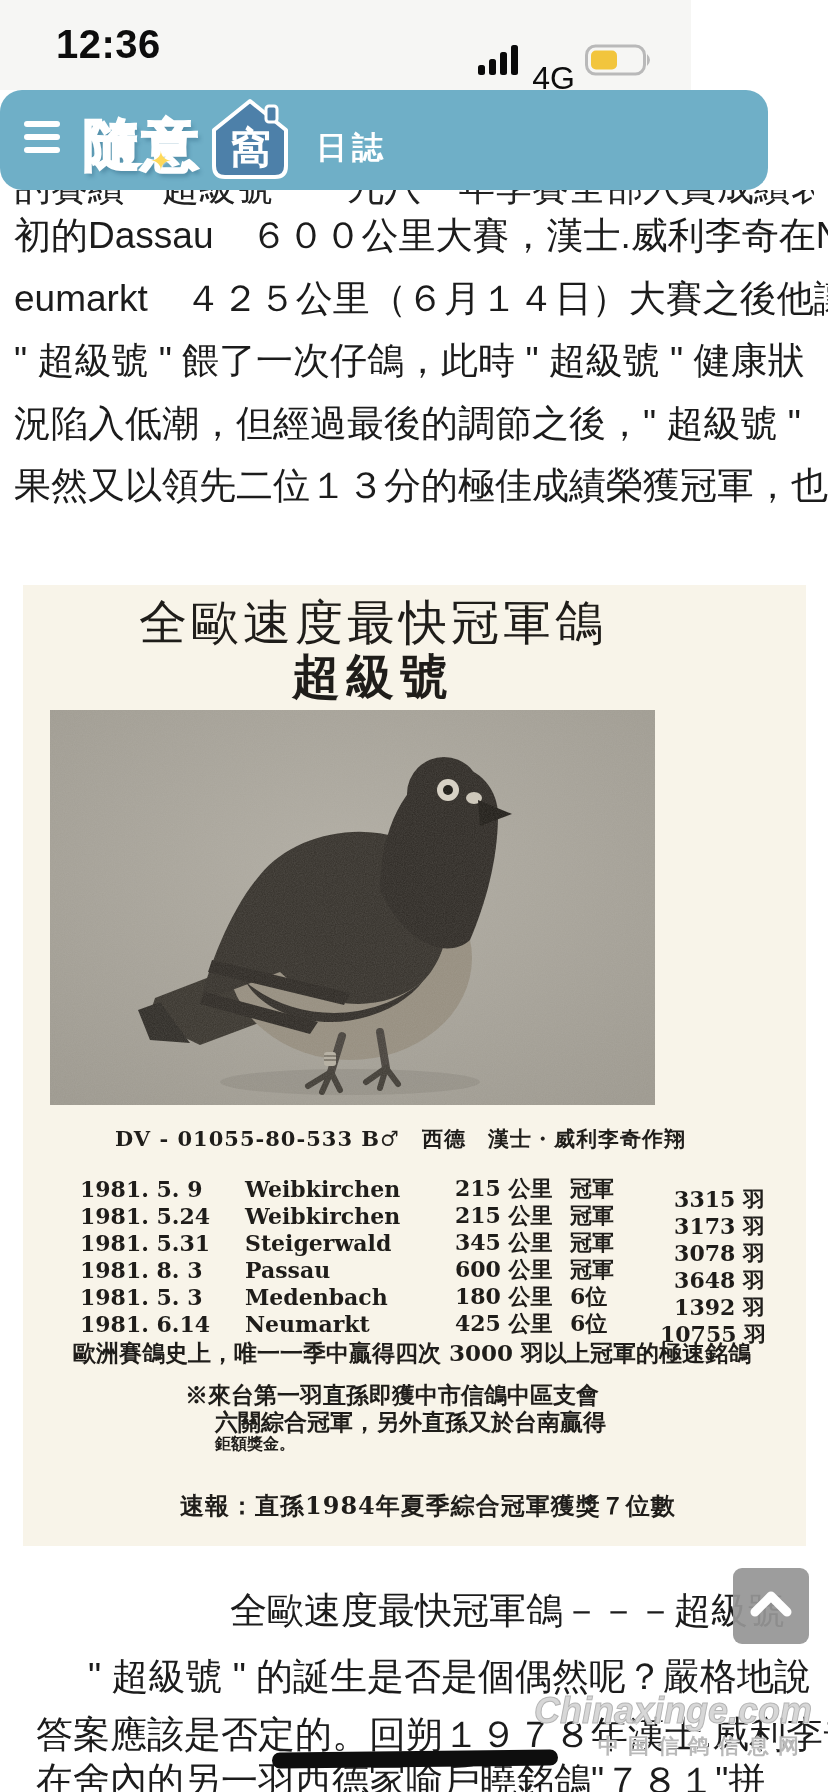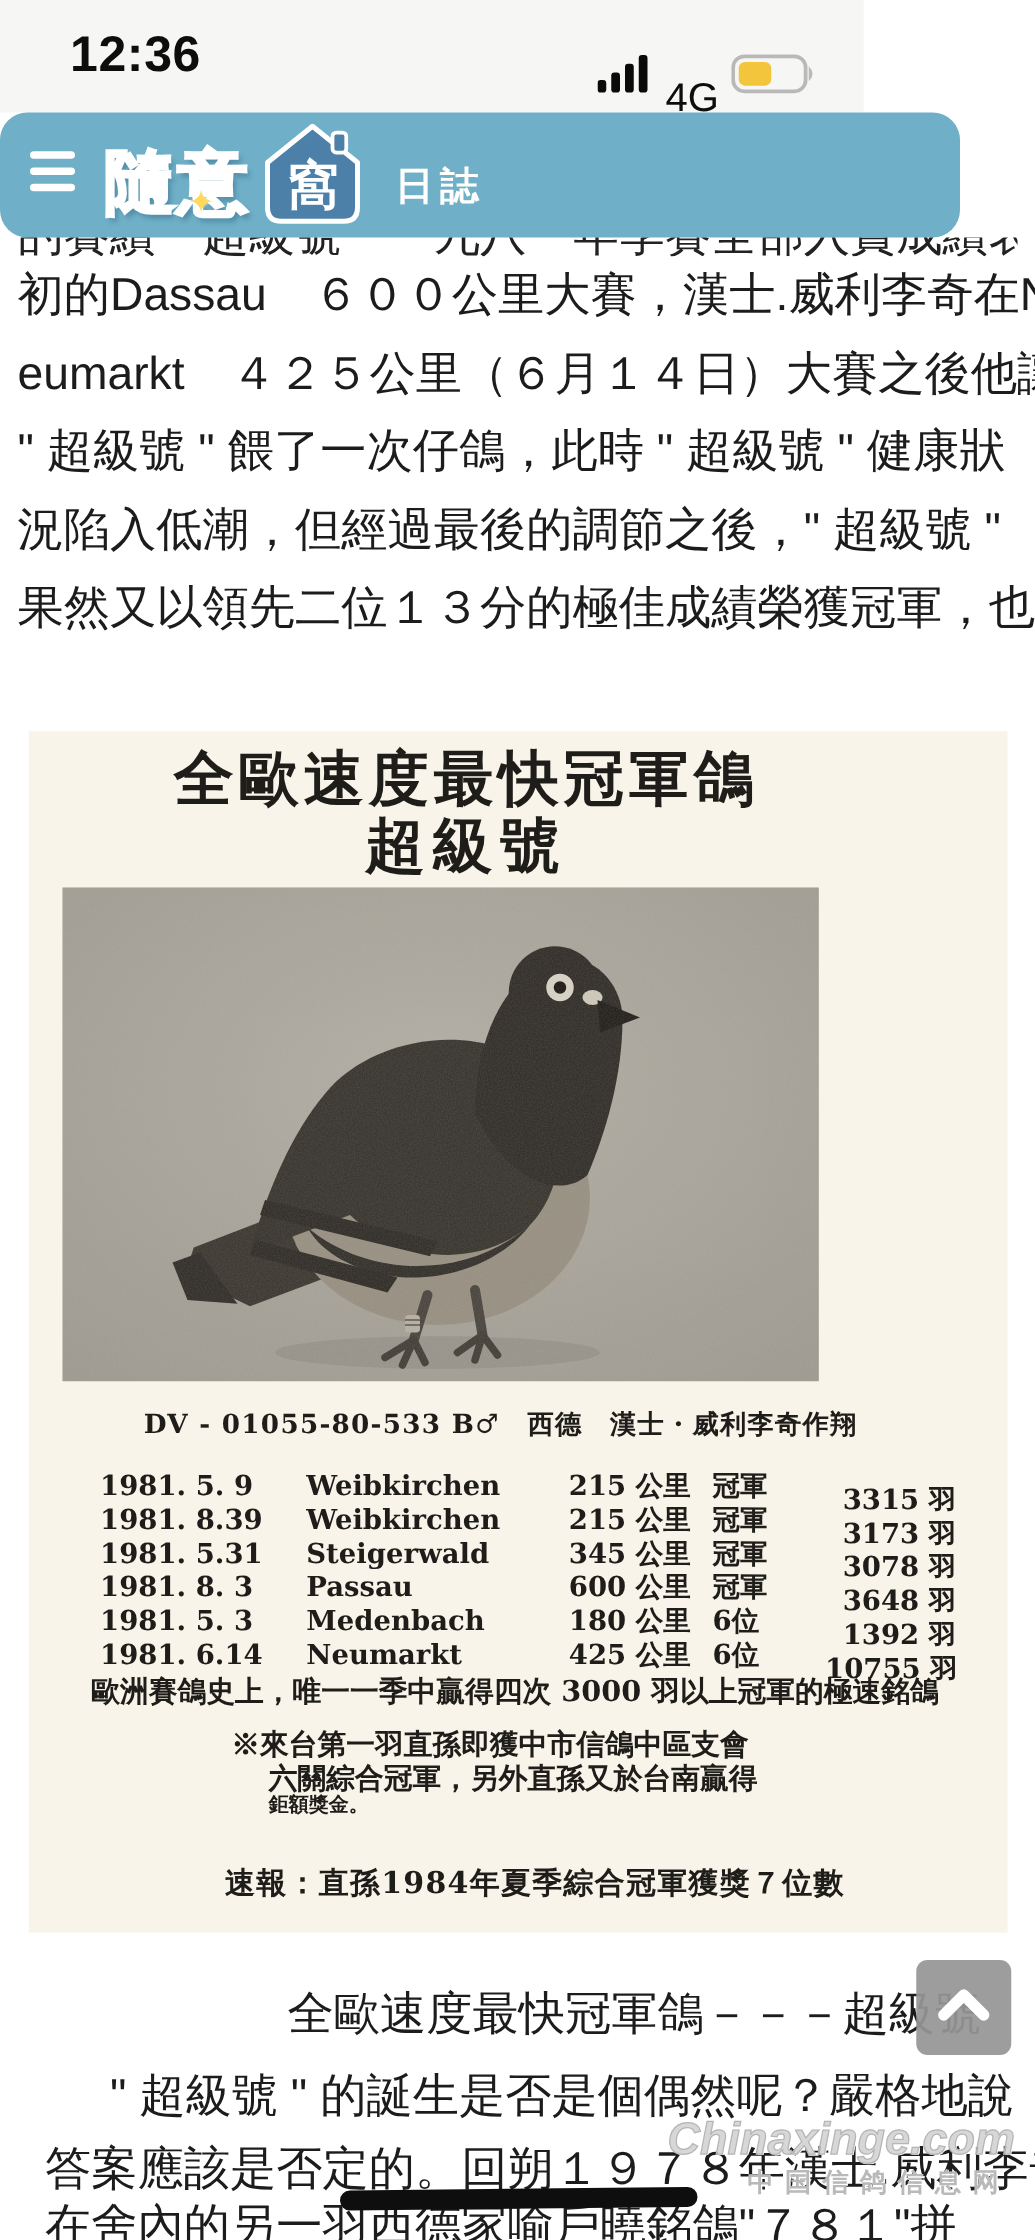--- a/index.html
+++ b/index.html
@@ -26,21 +26,21 @@
   .para1{position:absolute;left:14px;top:205px;width:806px;}
   .para1 div{font-size:37px;line-height:62.5px;white-space:nowrap;color:#1c1c1c;}
   .caption-line{position:absolute;left:230px;top:1586px;font-size:37px;white-space:nowrap;color:#1c1c1c;}
   .p2-l1{position:absolute;left:88px;top:1652px;font-size:37px;white-space:nowrap;}
   .p2-l2{position:absolute;left:36px;top:1710px;font-size:37px;white-space:nowrap;}
   .p2-l3{position:absolute;left:36px;top:1756px;font-size:37px;white-space:nowrap;}
   .redact-bar{position:absolute;left:272px;top:1751px;width:286px;height:16px;background:#0e0e0e;border-radius:8px;transform:rotate(-.6deg);}
   
   .scan{position:absolute;left:23px;top:585px;width:783px;height:961px;background:#f8f4e9;
         font-family:"DejaVu Serif","Liberation Serif",serif;color:#1f1d1a;}
-  .scan-title1{position:absolute;left:0;top:6px;width:700px;text-align:center;font-size:48px;font-weight:bold;letter-spacing:4px;font-family:"Liberation Sans","DejaVu Sans",sans-serif;}
+  .scan-title1{position:absolute;left:0;top:6px;width:700px;text-align:center;font-size:48px;font-weight:normal;letter-spacing:4px;font-family:"Liberation Sans","DejaVu Sans",sans-serif;}
   .scan-title2{position:absolute;left:0;top:60px;width:700px;text-align:center;font-size:48px;font-weight:bold;letter-spacing:6px;font-family:"Liberation Sans","DejaVu Sans",sans-serif;}
   .photo{position:absolute;left:27px;top:125px;width:605px;height:395px;background:#a8a49c;overflow:hidden;}
   .pedigree{position:absolute;left:92px;top:540px;font-size:21px;font-weight:bold;letter-spacing:1px;white-space:nowrap;}
   .results{position:absolute;left:0;top:578px;width:817px;}
   .t-row{display:grid;grid-template-columns:165px 210px 115px 90px 105px;padding-left:57px;height:27px;
          font-size:22px;font-weight:bold;align-items:center;white-space:nowrap;}
   .t-row .c-birds{text-align:right;margin-top:22px;}
   .scan-summary{position:absolute;left:50px;top:753px;font-size:23px;font-weight:bold;white-space:nowrap;}
   .scan-note0{position:absolute;left:162px;top:795px;font-size:23px;font-weight:bold;white-space:nowrap;}
   .scan-note1{position:absolute;left:192px;top:822px;font-size:23px;font-weight:bold;white-space:nowrap;}
@@ -173,21 +173,21 @@
 
     <div class="results">
       <div class="t-row">
         <span>1981. 5. 9</span>
           <span>Weibkirchen</span>
           <span>215 公里</span>
           <span>冠軍</span>
           <span class="c-birds">3315 羽</span>
       </div>
       <div class="t-row">
-        <span>1981. 8.39</span>
+        <span>1981. 5.24</span>
           <span>Weibkirchen</span>
           <span>215 公里</span>
           <span>冠軍</span>
           <span class="c-birds">3173 羽</span>
       </div>
       <div class="t-row">
         <span>1981. 5.31</span>
           <span>Steigerwald</span>
           <span>345 公里</span>
           <span>冠軍</span>

